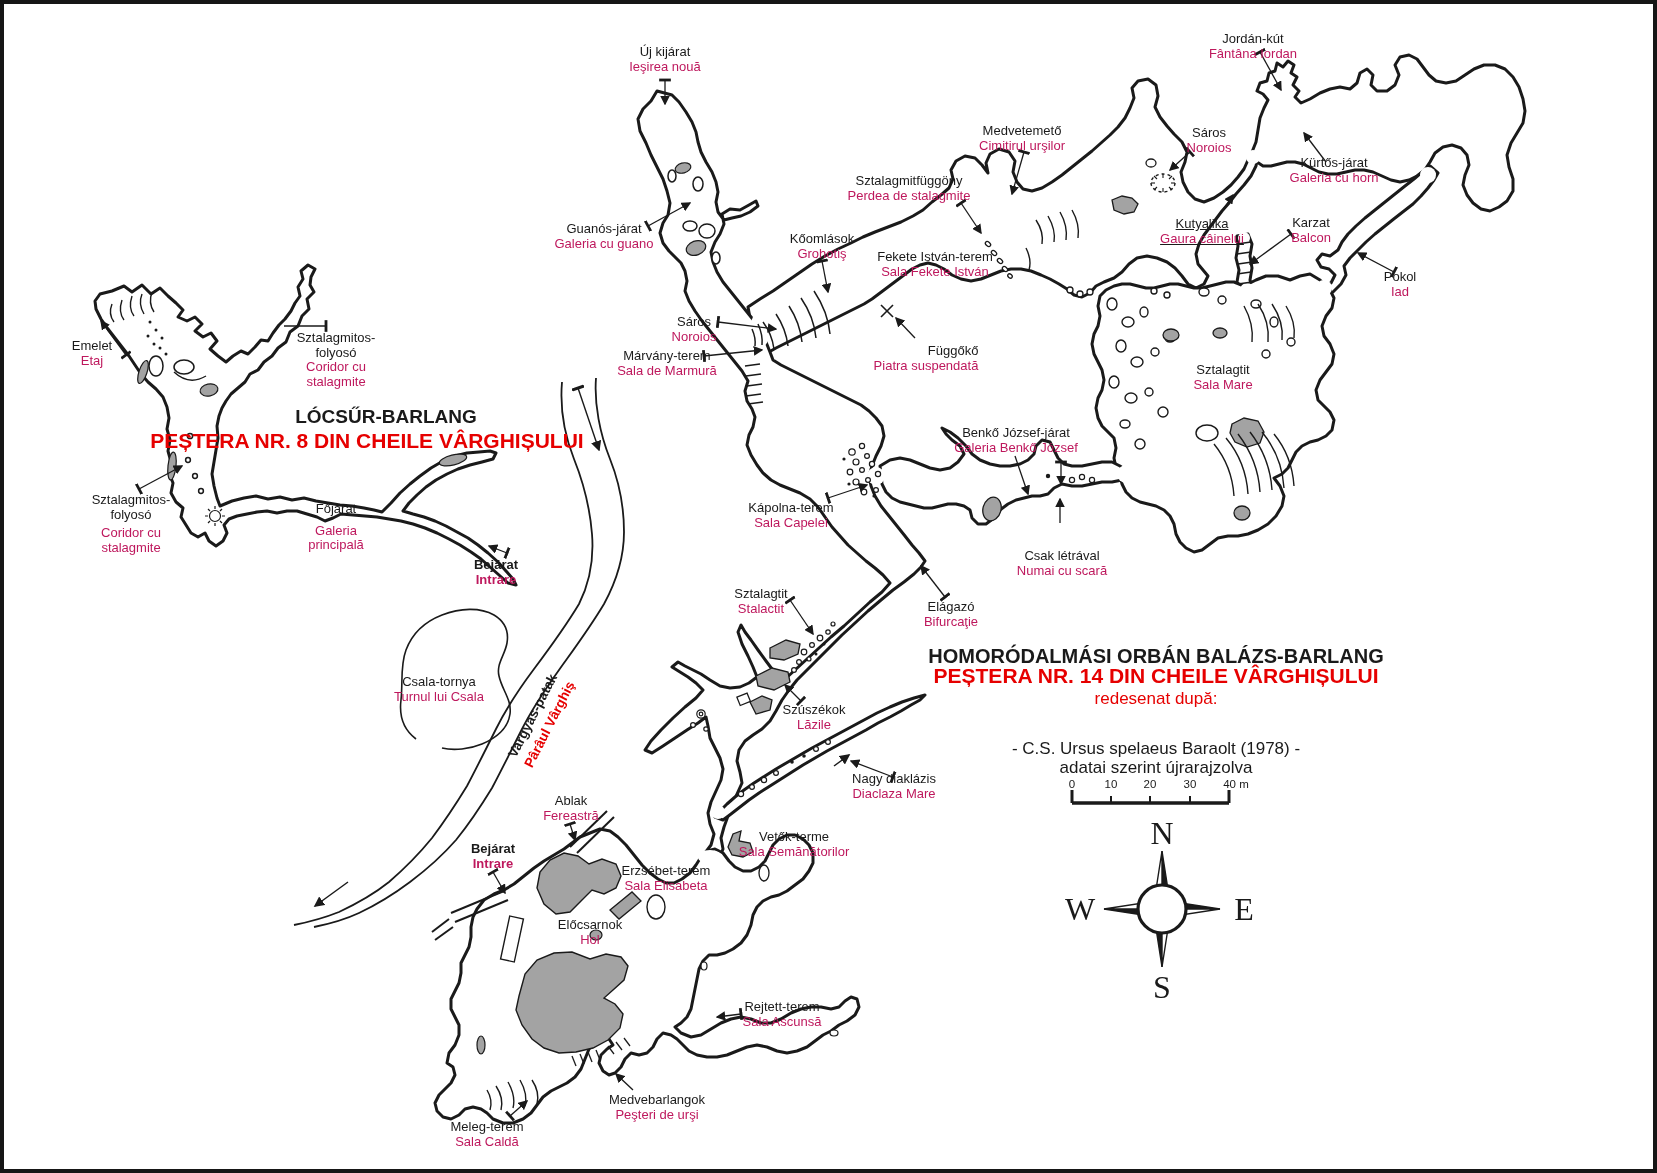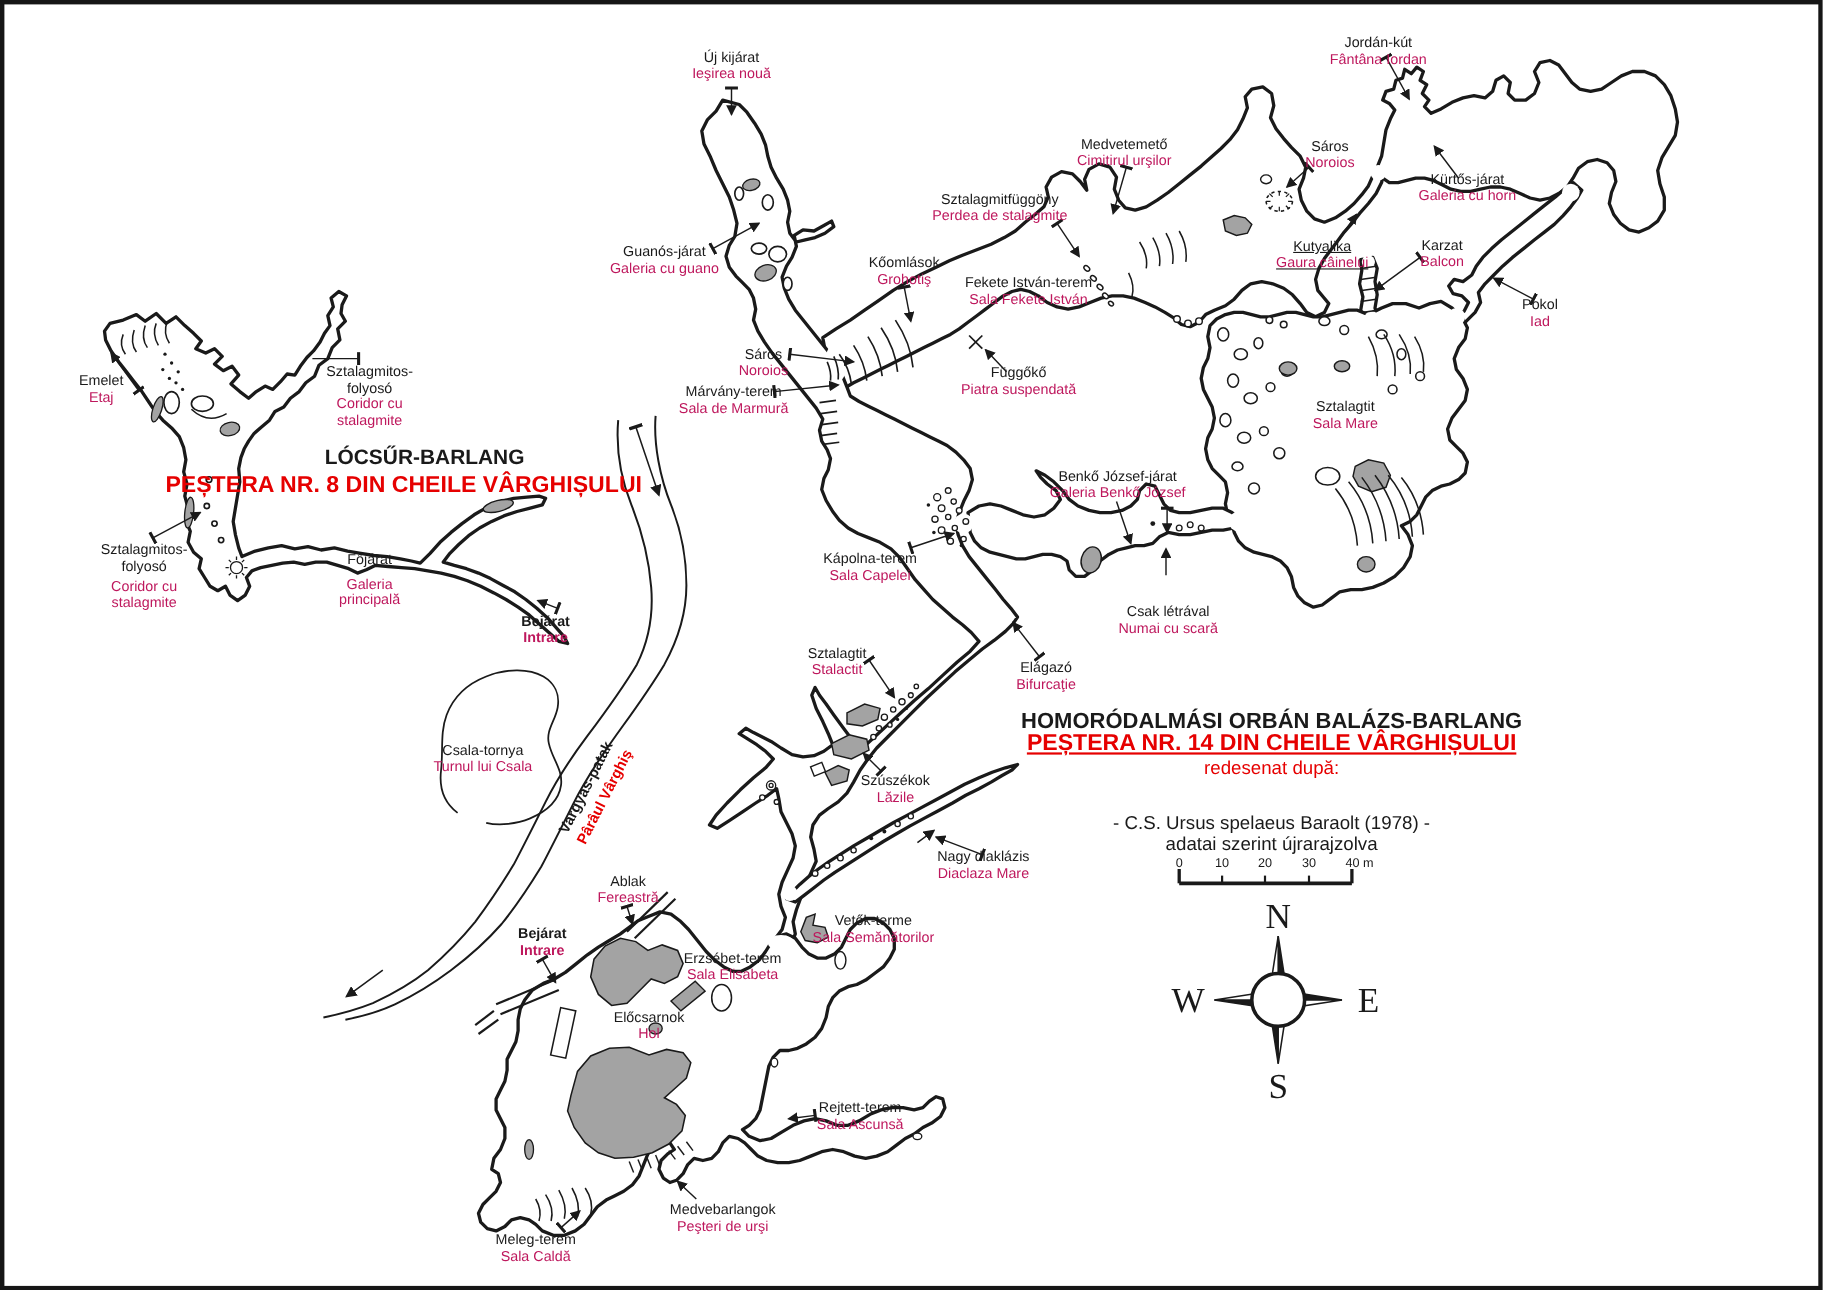--- a/index.html
+++ b/index.html
@@ -500,21 +500,21 @@
       <text x="1240" y="916">E</text>
       <text x="1076" y="916">W</text>
     </g>
   </g>
 </svg>
 
 <div class="title8-hu" style="left:382px;top:402px;">LÓCSŰR-BARLANG</div>
 <div class="title8-ro" style="left:363px;top:425px;">PEȘTERA NR. 8 DIN CHEILE VÂRGHIȘULUI</div>
 
 <div class="t14 t14-1" style="left:1152px;top:641px;">HOMORÓDALMÁSI ORBÁN BALÁZS-BARLANG</div>
-<div class="t14 t14-2" style="left:1152px;top:660px;text-decoration:underline;">PEȘTERA NR. 14 DIN CHEILE VÂRGHIȘULUI</div>
+<div class="t14 t14-2" style="left:1152px;top:660px;">PEȘTERA NR. 14 DIN CHEILE VÂRGHIȘULUI</div>
 <div class="t14 t14-3" style="left:1152px;top:685px;">redesenat după:</div>
 <div class="t14 t14-4" style="left:1152px;top:707px;">- C.S. Ursus spelaeus Baraolt (1978) -</div>
 <div class="t14 t14-5" style="left:1152px;top:726px;">adatai szerint újrarajzolva</div>
 
 <div class="lbl" style="left:88px;top:335px;">
   <span class="hu">Emelet</span>
   <span class="ro">Etaj</span>
 </div>
 <div class="lbl" style="left:332px;top:327px;">
   <span class="hu">Sztalagmitos-</span>
@@ -564,21 +564,21 @@
   <span class="ro">Noroios</span>
 </div>
 <div class="lbl" style="left:663px;top:345px;">
   <span class="hu">Márvány-terem</span>
   <span class="ro">Sala de Marmură</span>
 </div>
 <div class="lbl" style="left:931px;top:246px;">
   <span class="hu">Fekete István-terem</span>
   <span class="ro">Sala Fekete István</span>
 </div>
-<div class="lbl" style="left:922px;top:328px;">
+<div class="lbl" style="left:922px;top:340px;text-align:right;">
   <span class="hu">Függőkő</span>
   <span class="ro">Piatra suspendată</span>
 </div>
 <div class="lbl" style="left:905px;top:170px;">
   <span class="hu">Sztalagmitfüggöny</span>
   <span class="ro">Perdea de stalagmite</span>
 </div>
 <div class="lbl" style="left:1018px;top:120px;">
   <span class="hu">Medvetemető</span>
   <span class="ro">Cimitirul urşilor</span>

